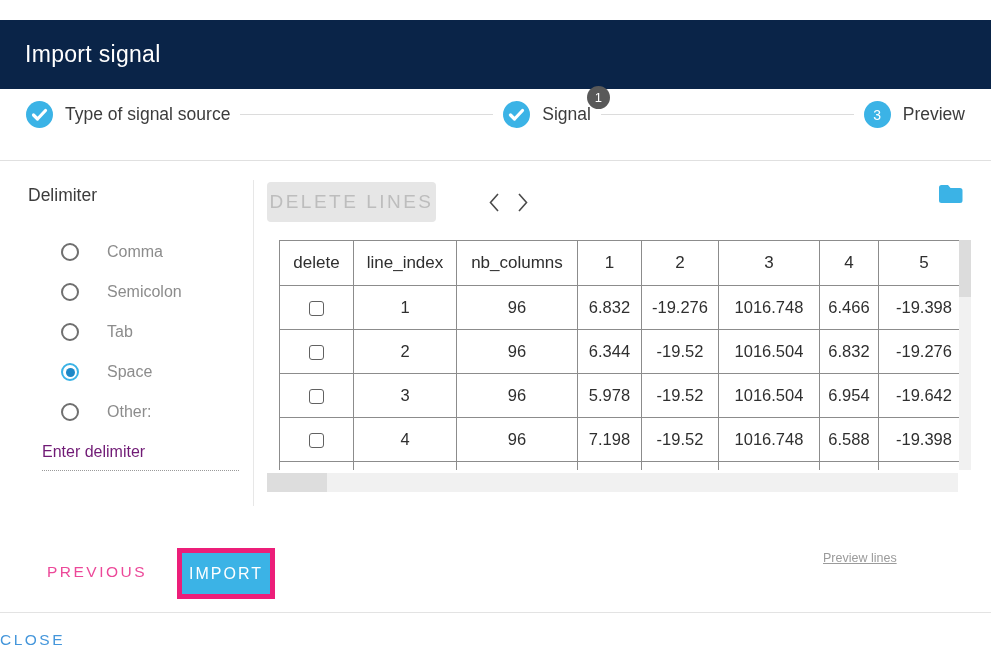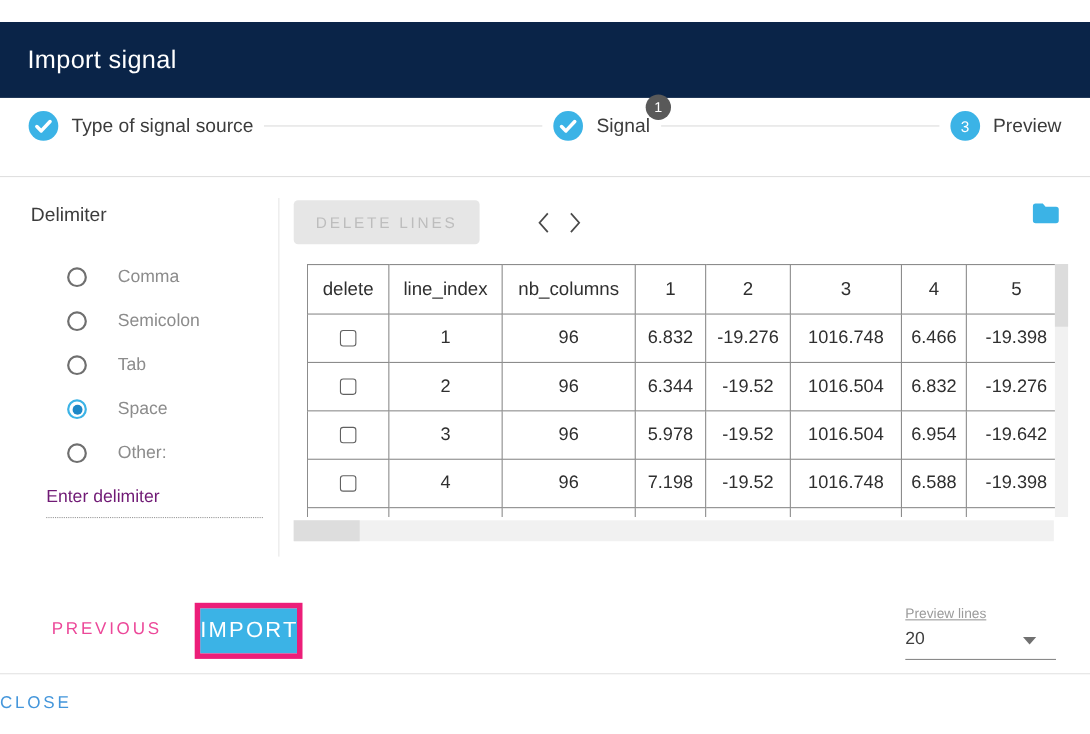--- a/index.html
+++ b/index.html
@@ -32,21 +32,21 @@
   .radio .radio-dot { width:9px; height:9px; border-radius:50%; background:transparent; }
   .radio.selected { border-color:#3bb3e6; }
   .radio.selected .radio-dot { background:#1e88c7; }
   .radio-label { font-size:16px; color:#8c8c8c; font-weight:300; }
   .delimiter-input { margin:22px 0 0 42px; width:197px; font-size:16px; color:#701a75; font-weight:300;
                      padding-bottom:9px; border-bottom:1px dotted #9a9a9a; }
   .v-divider { position:absolute; left:253px; top:180px; width:1px; height:326px; background:#e7e7e7; }
 
   
   .delete-lines-btn { position:absolute; left:267px; top:182px; width:169px; height:40px; background:#e6e6e6; border:none;
-                      border-radius:4px; color:#bdbdbd; font-size:14px; letter-spacing:2.5px; font-family:inherit; }
+                      border-radius:4px; color:#bdbdbd; font-size:19px; letter-spacing:2.5px; font-family:inherit; }
   .preview-nav { position:absolute; left:488px; top:182px; height:40px; display:flex; align-items:center; gap:17px; }
   .nav-chevron { display:flex; align-items:center; cursor:pointer; }
   .preview-nav-label { font-size:17.5px; color:#3e3e3e; font-weight:300; }
   .folder-btn { position:absolute; left:938px; top:182px; width:26px; height:24px; cursor:pointer; }
 
   
   .table-wrap { position:absolute; left:279px; top:240px; width:691px; height:230px; overflow:hidden; }
   table.preview-table { border-collapse:collapse; table-layout:fixed; width:690px; }
   .preview-table th, .preview-table td { border:1px solid #8c8c8c; text-align:center; color:#2f2f2f; background:#fff;
                                          overflow:hidden; white-space:nowrap; }
@@ -65,21 +65,21 @@
   
   .v-scrollbar { position:absolute; left:959px; top:240px; width:12px; height:230px; background:#f1f1f1; }
   .v-scrollbar .thumb { position:absolute; top:0; left:0; width:12px; height:57px; background:#dcdcdc; }
   .h-scrollbar { position:absolute; left:267px; top:473px; width:691px; height:19px; background:#f1f1f1; }
   .h-scrollbar .thumb { position:absolute; top:0; left:0; width:60px; height:19px; background:#dddddd; }
 
   
   .previous-btn { position:absolute; left:47px; top:563px; background:none; border:none; font-family:inherit;
                   font-size:15.5px; letter-spacing:2.5px; color:#ec4899; font-weight:300; cursor:pointer; }
   .import-btn { position:absolute; left:182px; top:553px; width:88px; height:41px; background:#3bb3e6; border:none;
-                color:#fff; font-family:inherit; font-size:20px; letter-spacing:2px; cursor:pointer;
+                color:#fff; font-family:inherit; font-size:16px; letter-spacing:2px; cursor:pointer;
                 outline:5px solid #ec1e79; }
   .preview-lines { position:absolute; left:823px; top:551px; width:137px; }
   .preview-lines-label { font-size:12.5px; color:#9b9b9b; font-weight:300;text-decoration:underline; }
   .preview-lines-select { position:relative; margin-top:7px; padding-bottom:9px; border-bottom:1px solid #8a8a8a; cursor:pointer; }
   .preview-lines-value { font-size:16px; color:#3f3f3f; font-weight:300; }
   .dropdown-arrow { position:absolute; right:18px; top:7px; width:0; height:0;
                     border-left:6px solid transparent; border-right:6px solid transparent; border-top:7px solid #707070; }
   .bottom-divider { position:absolute; left:0; top:612px; width:991px; height:1px; background:#e3e3e3; }
   .close-btn { position:absolute; left:0; top:631px; width:991px; text-align:left; background:none; border:none;
                font-family:inherit; font-size:15.5px; letter-spacing:2.5px; color:#4496db; font-weight:300; cursor:pointer; }
@@ -253,22 +253,18 @@
     </div>
   <div class="h-scrollbar">
       <div class="thumb"></div>
     </div>
 
   <button class="previous-btn">PREVIOUS</button>
   <button class="import-btn">IMPORT</button>
 
   <div class="preview-lines">
     <div class="preview-lines-label">Preview lines</div>
-    <div class="preview-lines-select">
-      <span class="preview-lines-value">20</span>
-      <span class="dropdown-arrow"></span>
-    </div>
   </div>
 
   <div class="bottom-divider"></div>
   <button class="close-btn">CLOSE</button>
 
 </div>
 
 </body></html>

